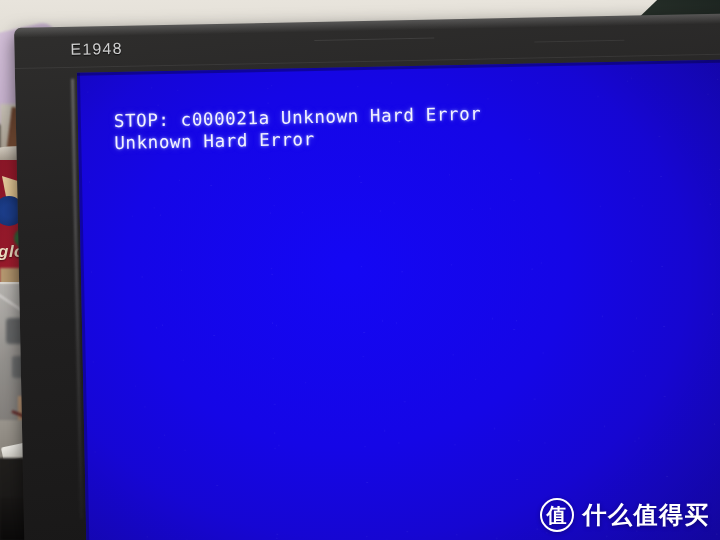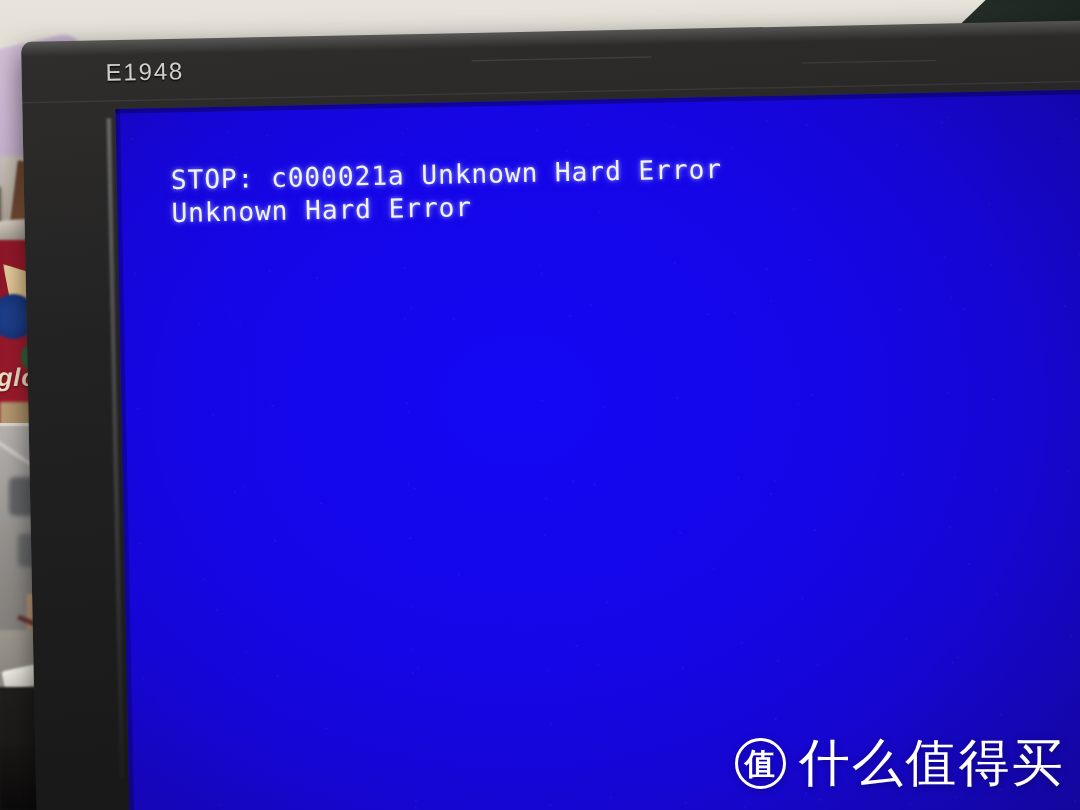--- a/index.html
+++ b/index.html
@@ -241,21 +241,21 @@
     filter:drop-shadow(0 1px 2px rgba(0,0,0,.35));
   }
   .wm-logo {
     width:34px; height:34px; border-radius:50%;
     border:2.5px solid #ffffff;
     display:flex; align-items:center; justify-content:center;
     color:#ffffff; font-size:20px; font-weight:bold; line-height:1;
     font-family:"DejaVu Sans", sans-serif;
   }
   .wm-text {
-    color:#ffffff; font-size:34px; font-weight:normal;
+    color:#ffffff; font-size:24px; font-weight:bold;
     letter-spacing:1.5px;
     font-family:"DejaVu Sans", sans-serif;
   }
 </style>
 </head>
 <body>
 
 <div id="scene">
 
   <div class="bg-wall"></div>

